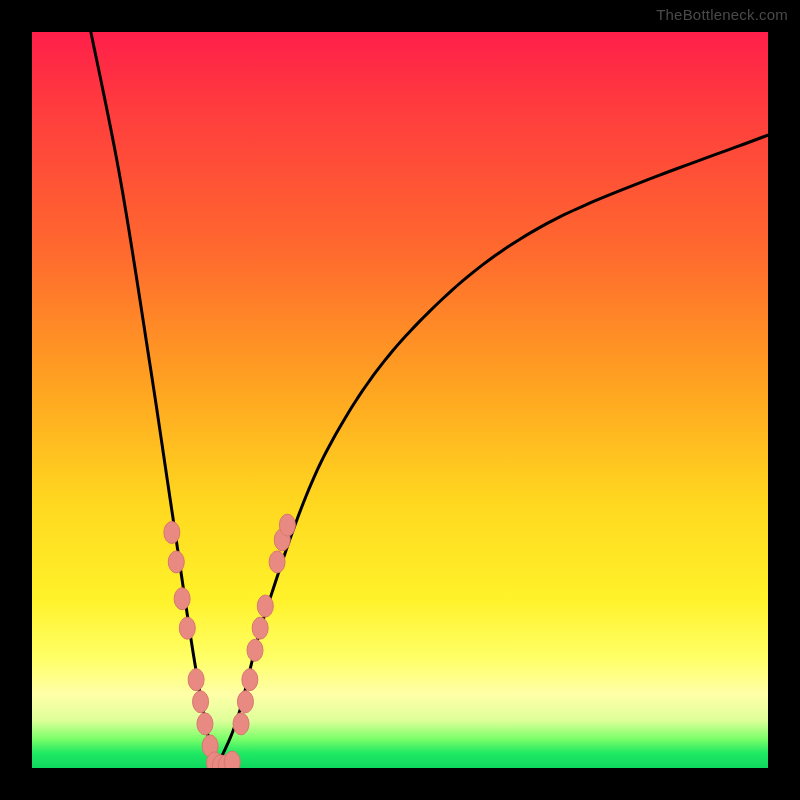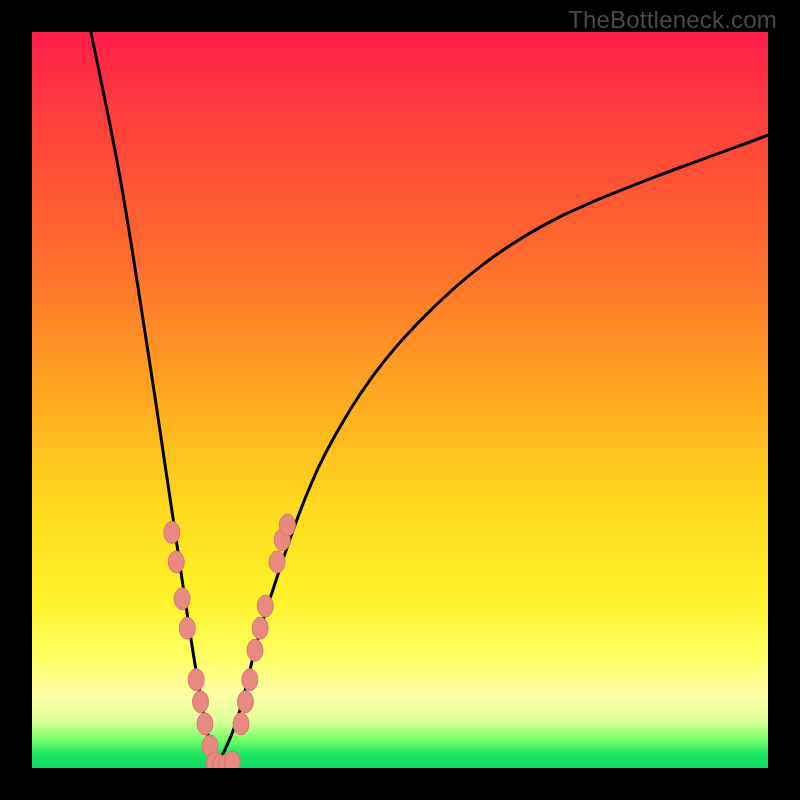--- a/index.html
+++ b/index.html
@@ -40,23 +40,23 @@
       #ffffa8 90%,
       #dfff9a 93.5%,
       #7dff6a 96%,
       #1fe863 98%,
       #0fd860 100%
     );
   }
   .watermark {
     position: absolute;
     top: 6px;
-    right: 23px;
+    right: 12px;
     color: #4a4a4a;
-    font-size: 24px;
+    font-size: 15px;
     font-weight: 500;
     letter-spacing: .2px;
     user-select: none;
   }
   svg.curve {
     position: absolute;
     inset: 0;
   }
 </style>
 </head>

